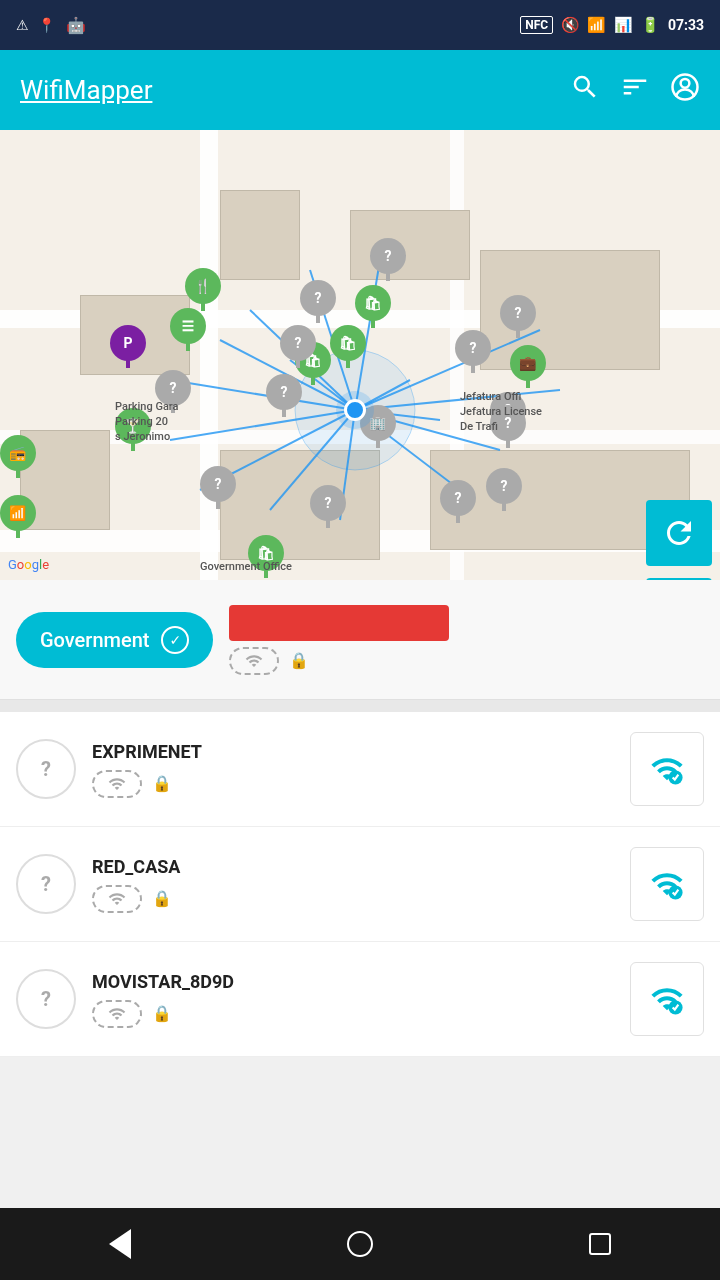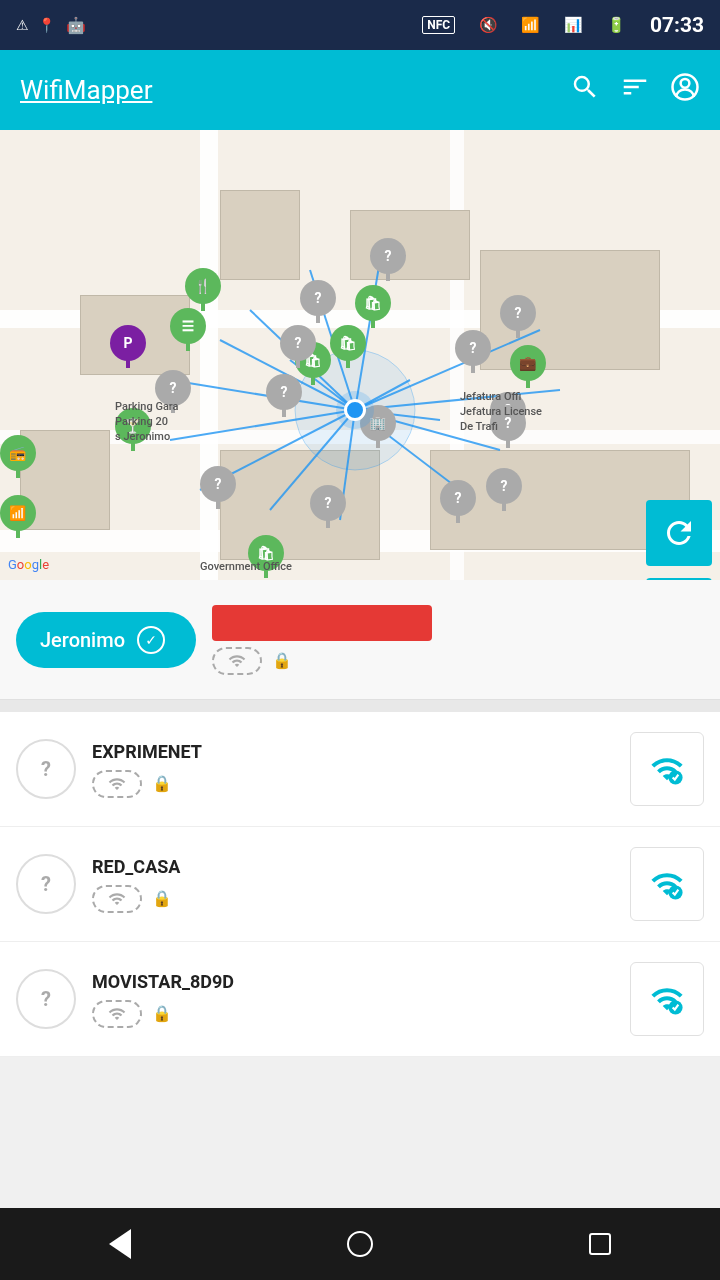--- a/index.html
+++ b/index.html
@@ -7,21 +7,21 @@
 
     
     .status-bar {
       width: 720px; height: 50px;
       background: #1a2a4a;
       display: flex; align-items: center; justify-content: space-between;
       padding: 0 16px;
       color: white; font-size: 14px;
     }
     .status-bar-left { display: flex; gap: 10px; align-items: center; }
-    .status-bar-right { display: flex; gap: 24px; align-items: center; font-size: 15px; font-weight: bold; }
+    .status-bar-right { display: flex; gap: 8px; align-items: center; font-size: 15px; font-weight: bold; }
 
     
     .header {
       width: 720px; height: 80px;
       background: #00BCD4;
       display: flex; align-items: center; justify-content: space-between;
       padding: 0 20px;
     }
     .header-title { color: white; font-size: 26px; font-weight: 400; text-decoration: underline; }
     .header-icons { display: flex; gap: 20px; align-items: center; }
@@ -237,21 +237,21 @@
     <span>⚠</span>
     <span>📍</span>
     <span style="font-size:16px;">🤖</span>
   </div>
   <div class="status-bar-right">
     <span style="font-size:12px; border:1px solid white; padding:1px 4px; border-radius:2px;">NFC</span>
     <span>🔇</span>
     <span>📶</span>
     <span>📊</span>
     <span>🔋</span>
-    <span style="font-size:21px; font-weight:bold;">07:33</span>
+    <span style="font-size:14px; font-weight:bold;">07:33</span>
   </div>
 </div>
 
 <div class="header">
   <span class="header-title">WifiMapper</span>
   <div class="header-icons">
     <span class="header-icon">
       <svg viewBox="0 0 24 24" width="30" height="30" fill="white">
           <path d="M15.5 14h-.79l-.28-.27A6.471 6.471 0 0 0 16 9.5 6.5 6.5 0 1 0 9.5 16c1.61 0 3.09-.59 4.23-1.57l.27.28v.79l5 4.99L20.49 19l-4.99-5zm-6 0C7.01 14 5 11.99 5 9.5S7.01 5 9.5 5 14 7.01 14 9.5 11.99 14 9.5 14z"></path>
         </svg>
@@ -433,21 +433,21 @@
         </svg>
     </div>
     <div class="map-btn" style="top:448px;">
       
     </div>
   </div>
 </div>
 
 <div class="connected-panel">
   <div class="connected-btn">
-    <span>Jeronimo</span>
+    <span>Government</span>
     <div class="connected-check">
       <span>✓</span>
     </div>
   </div>
   <div class="connected-ssid-area">
     <div class="ssid-redacted"></div>
     <div class="signal-row">
       <div class="signal-pill">
         <svg viewBox="0 0 24 24" width="18" height="18">
             <path d="M1 9l2 2c4.97-4.97 13.03-4.97 18 0l2-2C16.93 2.93 7.08 2.93 1 9zm8 8l3 3 3-3c-1.65-1.66-4.34-1.66-6 0zm-4-4l2 2c2.76-2.76 7.24-2.76 10 0l2-2C15.14 9.14 8.87 9.14 5 13z" fill="#aaa"></path>

